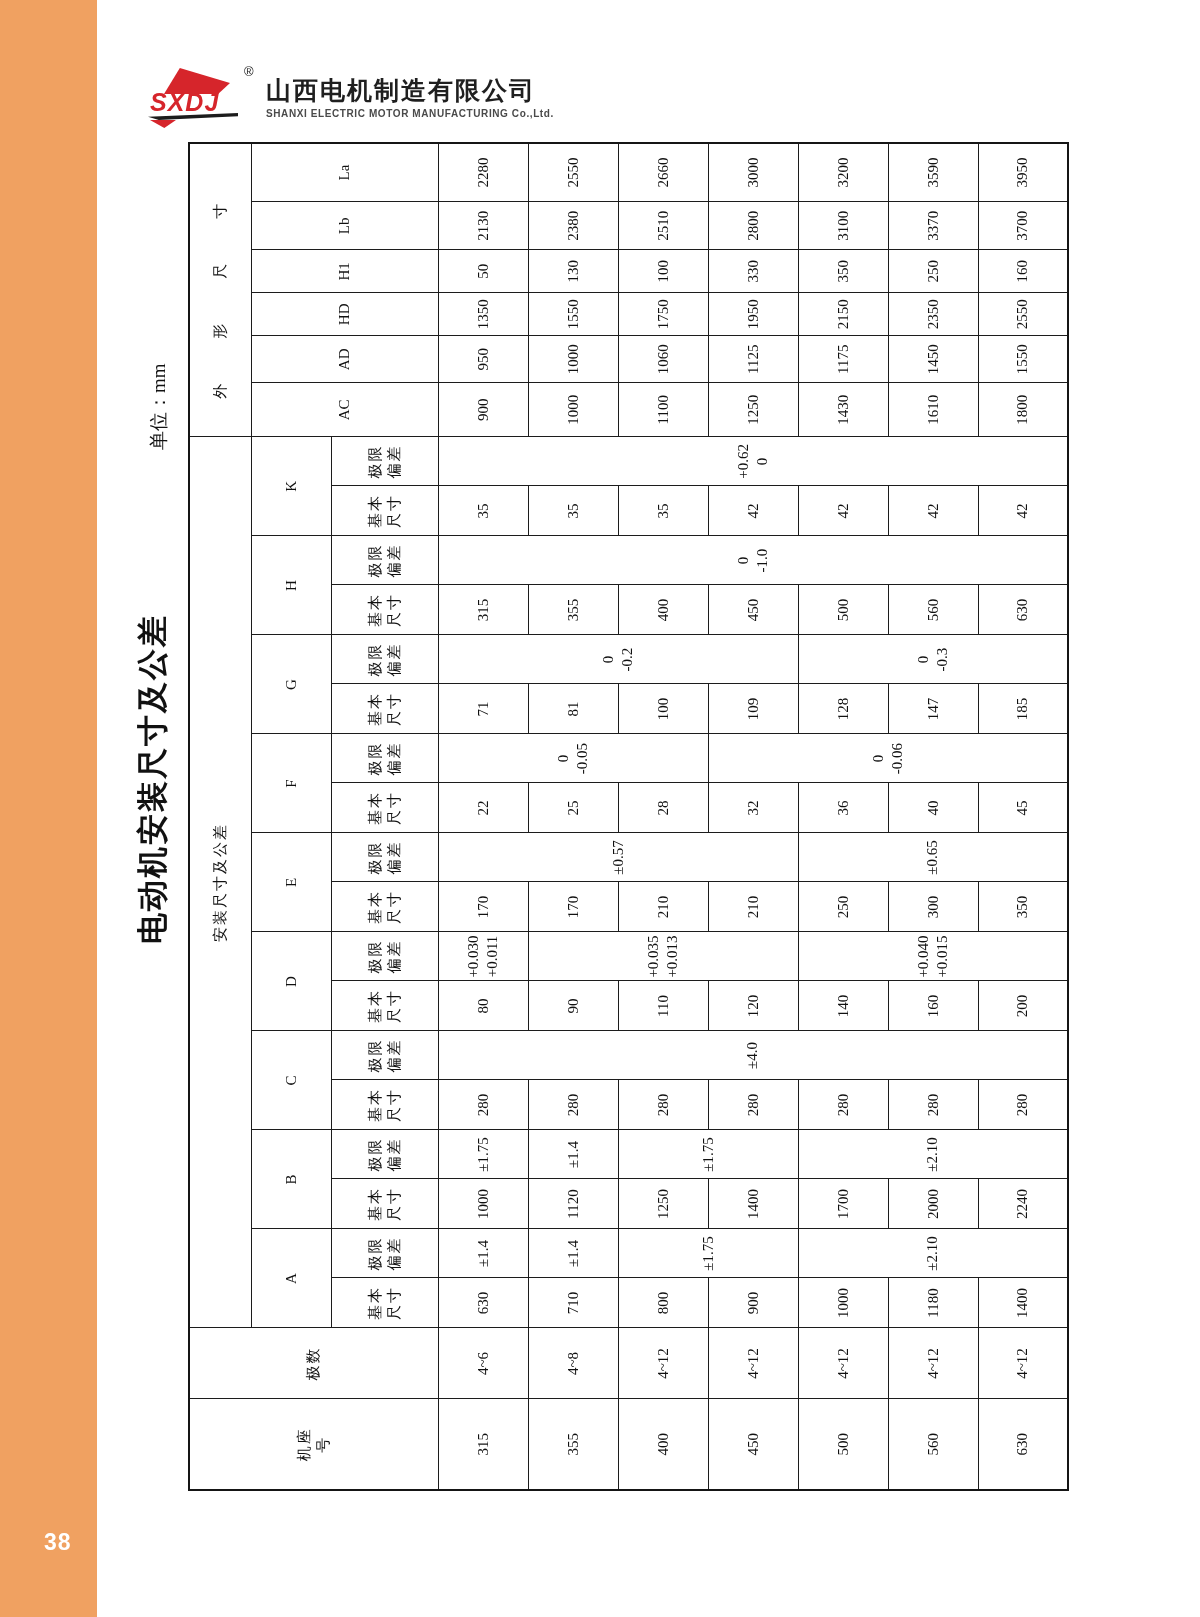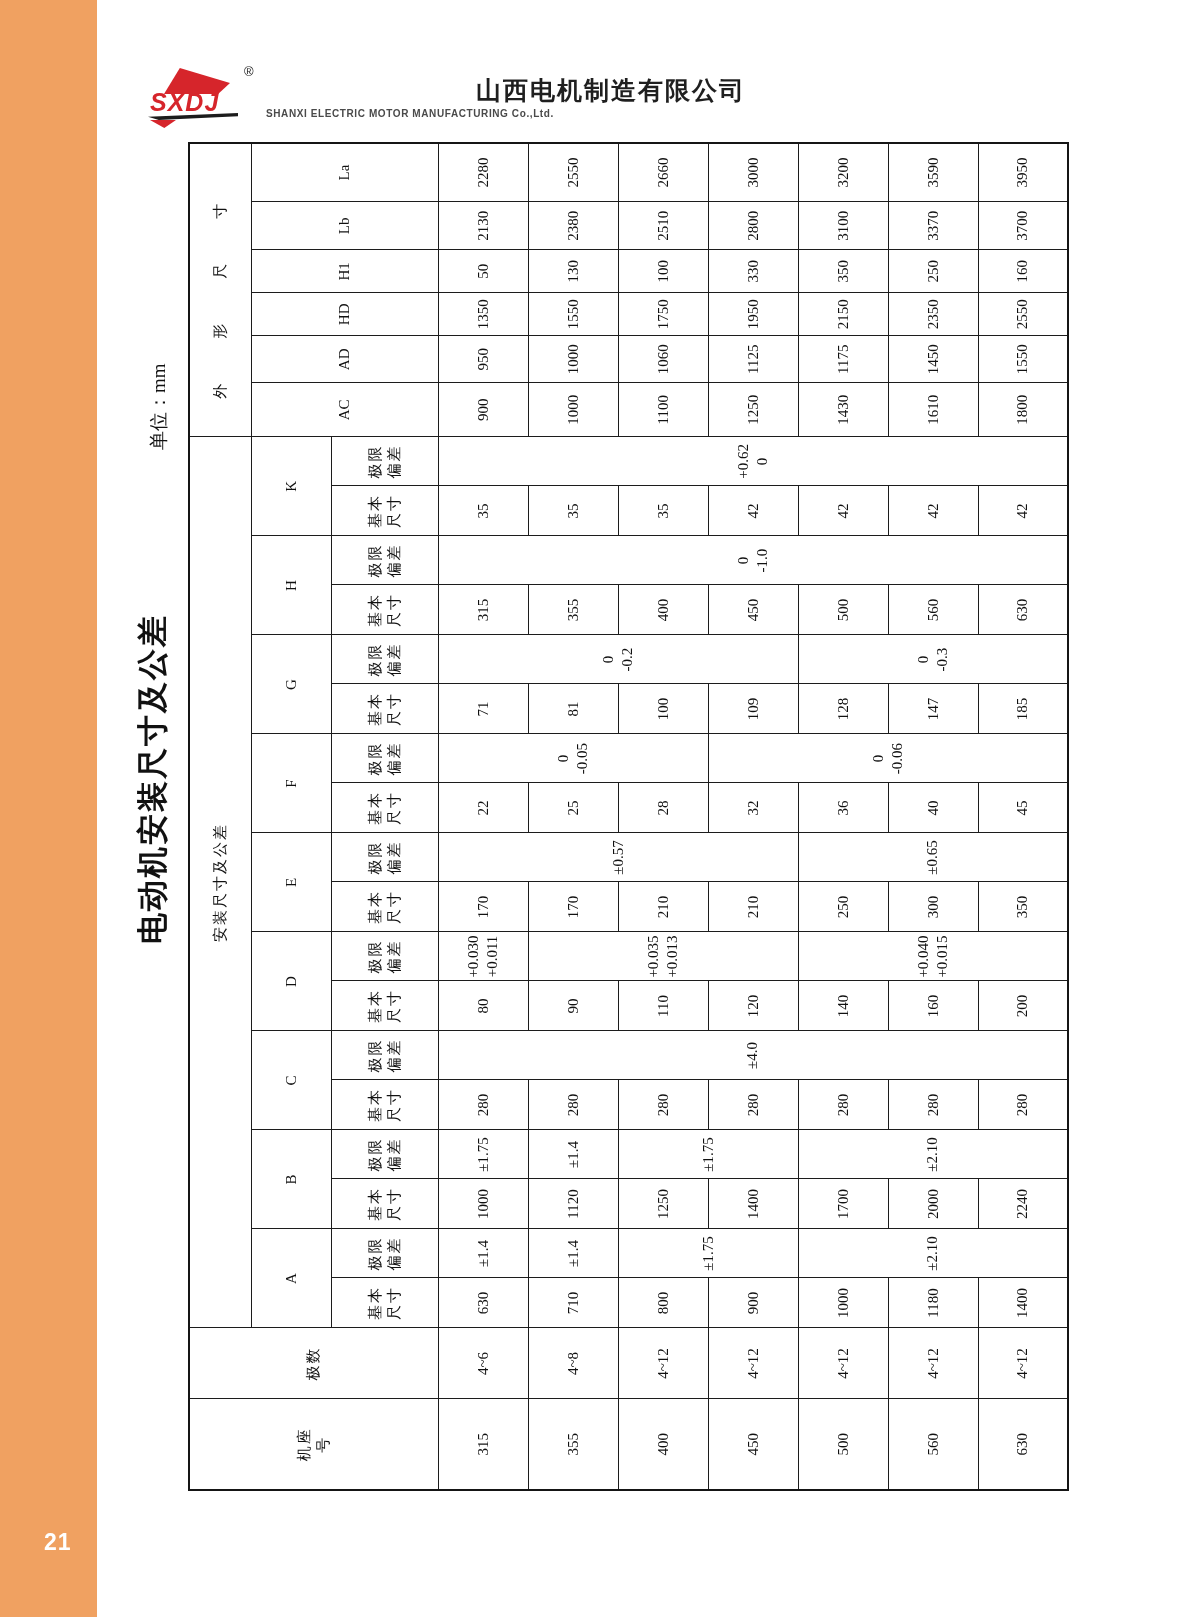--- a/index.html
+++ b/index.html
@@ -19,21 +19,21 @@
   .emblem-text{position:absolute;left:2px;top:20px;color:#D6252B;
                font-family:"Liberation Sans", sans-serif;font-weight:bold;font-style:italic;
                font-size:25px;letter-spacing:1px;text-align:center;}
   .emblem-swoosh{position:absolute;left:0;bottom:0;width:90px;height:7px;background:#1c1c1c;
                clip-path:polygon(0 55%,100% 0,100% 45%,12% 100%);}
   .emblem-tri{position:absolute;left:2px;bottom:-8px;width:26px;height:8px;background:#D6252B;
                clip-path:polygon(0 0,100% 0,55% 100%);}
   .reg{position:absolute;left:96px;top:0;font-size:13px;color:#222;font-family:"Liberation Sans", sans-serif;}
   .company{position:absolute;left:118px;top:10px;width:480px;}
   .company-cn{font-family:"Liberation Sans", sans-serif;font-weight:bold;font-size:25px;
-              letter-spacing:2px;color:#1f1f1f;white-space:nowrap;text-align:right;}
+              letter-spacing:2px;color:#1f1f1f;white-space:nowrap;}
   .company-en{font-family:"Liberation Sans", sans-serif;font-weight:bold;font-size:10px;
               letter-spacing:0.6px;color:#4a4a4a;margin-top:1px;white-space:nowrap;}
 
   
   .rot{position:absolute;left:130px;top:141px;width:1352px;height:940px;
        transform-origin:0 0;transform:rotate(-90deg) translateX(-1352px);}
   .big-title{position:absolute;left:549px;top:2px;width:360px;
              font-family:"Liberation Sans", sans-serif;font-weight:bold;
              font-size:31px;letter-spacing:2px;color:#111;white-space:nowrap;}
   .unit{position:absolute;left:1043px;top:16px;font-size:19px;color:#111;white-space:nowrap;}
@@ -49,21 +49,21 @@
   .group-h{font-size:16px;letter-spacing:2px;}
   .outline-h{font-size:16px;letter-spacing:3em;text-indent:1.5em;white-space:nowrap;}
   .dim-letter{font-size:15px;}
   .tol{font-size:12px;line-height:1.35;}
   .tol1{font-size:13.5px;}
 </style>
 </head>
 <body>
 
 <div class="stripe"></div>
-<div class="page-num">21</div>
+<div class="page-num">38</div>
 
 <div class="logo">
   <div class="emblem">
     <div class="emblem-flag"></div>
     <div class="emblem-text">SXDJ</div>
     <div class="emblem-swoosh"></div>
     <div class="emblem-tri"></div>
   </div>
   <span class="reg">®</span>
   <div class="company">

